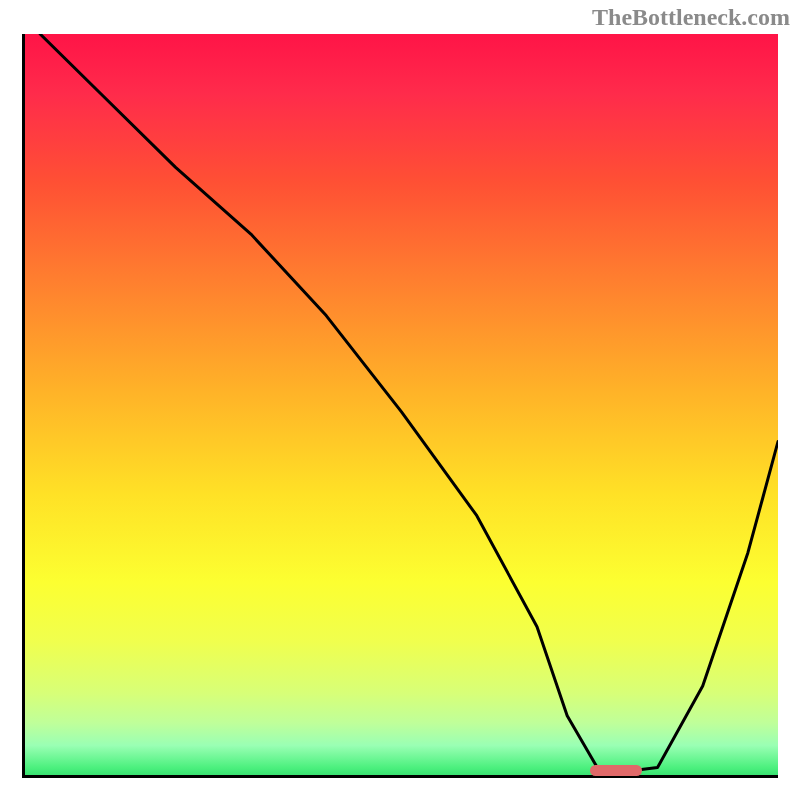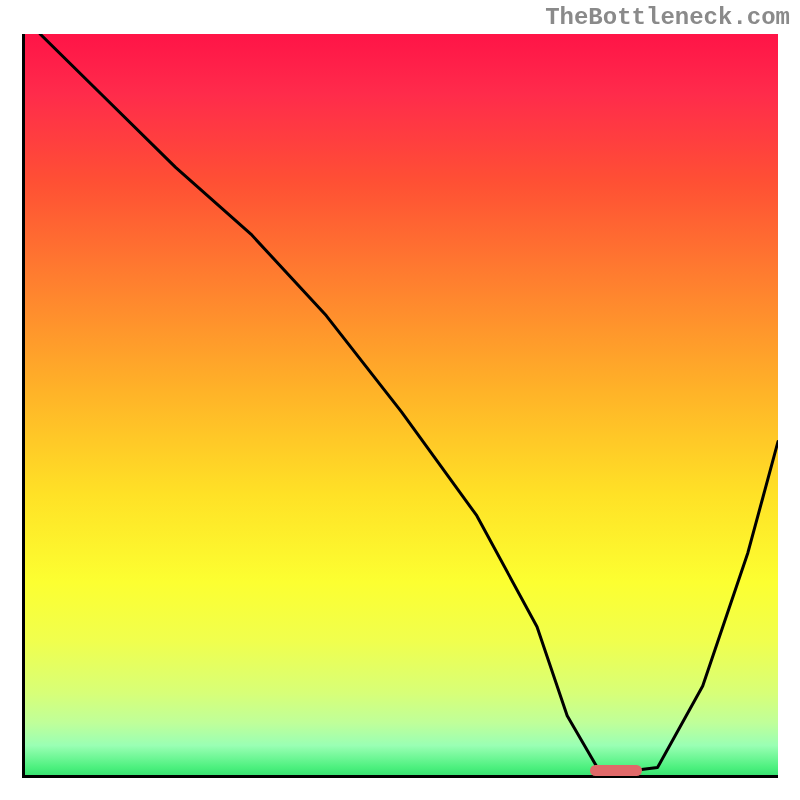--- a/index.html
+++ b/index.html
@@ -12,21 +12,21 @@
   }
   .container {
     position: relative;
     width: 800px;
     height: 800px;
   }
   .watermark {
     position: absolute;
     top: 4px;
     right: 10px;
-    font-family: Liberation Mono, monospace;
+    font-family: Liberation Serif, serif;
     font-size: 24px;
     font-weight: bold;
     color: #8a8a8a;
     letter-spacing: 0px;
     z-index: 10;
   }
   .plot-area {
     position: absolute;
     left: 22px;
     top: 34px;

